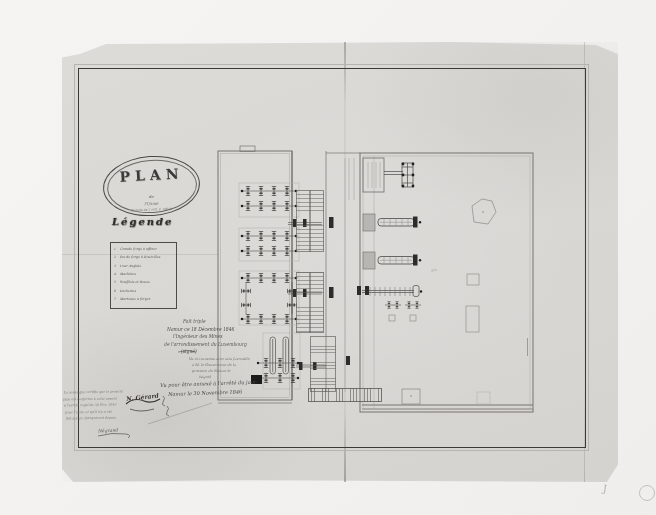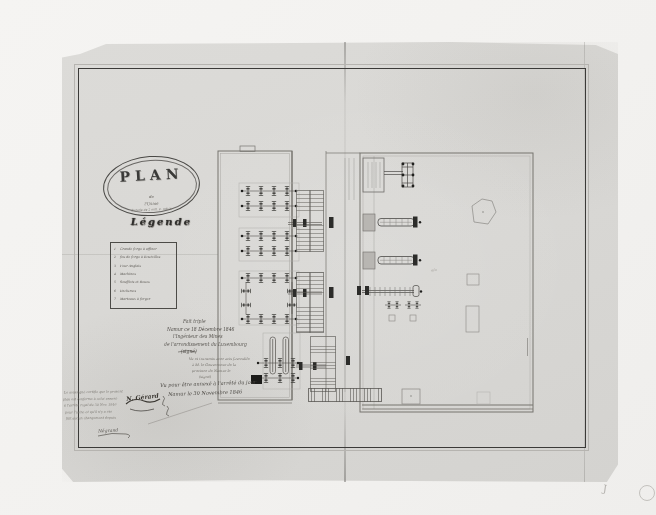--- a/index.html
+++ b/index.html
@@ -29,21 +29,21 @@
   #bottomstrip{position:absolute;left:308px;top:388px;width:74px;height:14px;box-sizing:border-box;
       border:0.8px solid rgba(90,88,84,.8);
       background:repeating-linear-gradient(90deg,transparent 0 2.2px,rgba(80,78,74,.55) 2.2px 2.8px);}
   #oval-outer{position:absolute;left:103px;top:156px;width:97px;height:60px;
       border:1.1px solid #4a4946;border-radius:50%;transform:rotate(-4deg);box-sizing:border-box;}
   #oval-inner{position:absolute;left:2.5px;top:2.5px;right:2.5px;bottom:2.5px;
       border:0.7px solid #6b6966;border-radius:50%;}
   #plan-title{position:absolute;left:103px;top:167px;width:97px;text-align:center;
       font-weight:bold;font-size:14px;letter-spacing:5px;color:#3a3a38;
       text-shadow:0.6px 0.6px 0 #b2b0ac;transform:rotate(-3deg);}
-  #legend-heading{position:absolute;left:112px;top:216px;width:80px;text-align:right;
+  #legend-heading{position:absolute;left:112px;top:216px;width:80px;text-align:left;
       font-weight:bold;font-style:italic;font-size:10px;letter-spacing:2px;color:#2f2e2c;
       text-shadow:0 0 1.2px #6b6862, 0.5px 0.5px 0 #989591;}
   #legend-box{position:absolute;left:110px;top:242px;width:67px;height:67px;
       border:0.9px solid #4c4b47;box-sizing:border-box;}
   .lrow{position:absolute;left:0;width:100%;height:8px;}
   .lnum{left:3px;top:0;font-size:6px;transform:scale(.5);}
   .llab{left:9px;top:0;font-size:6.5px;transform:scale(.5);}
   .creaseV{position:absolute;top:42px;height:440px;pointer-events:none;}
   #jmark{position:absolute;left:603px;top:483px;font-size:10px;color:#b5b3af;transform:rotate(8deg);}
   #circlemark{position:absolute;left:639px;top:485px;width:16px;height:16px;border:1px solid #c3c1bd;

